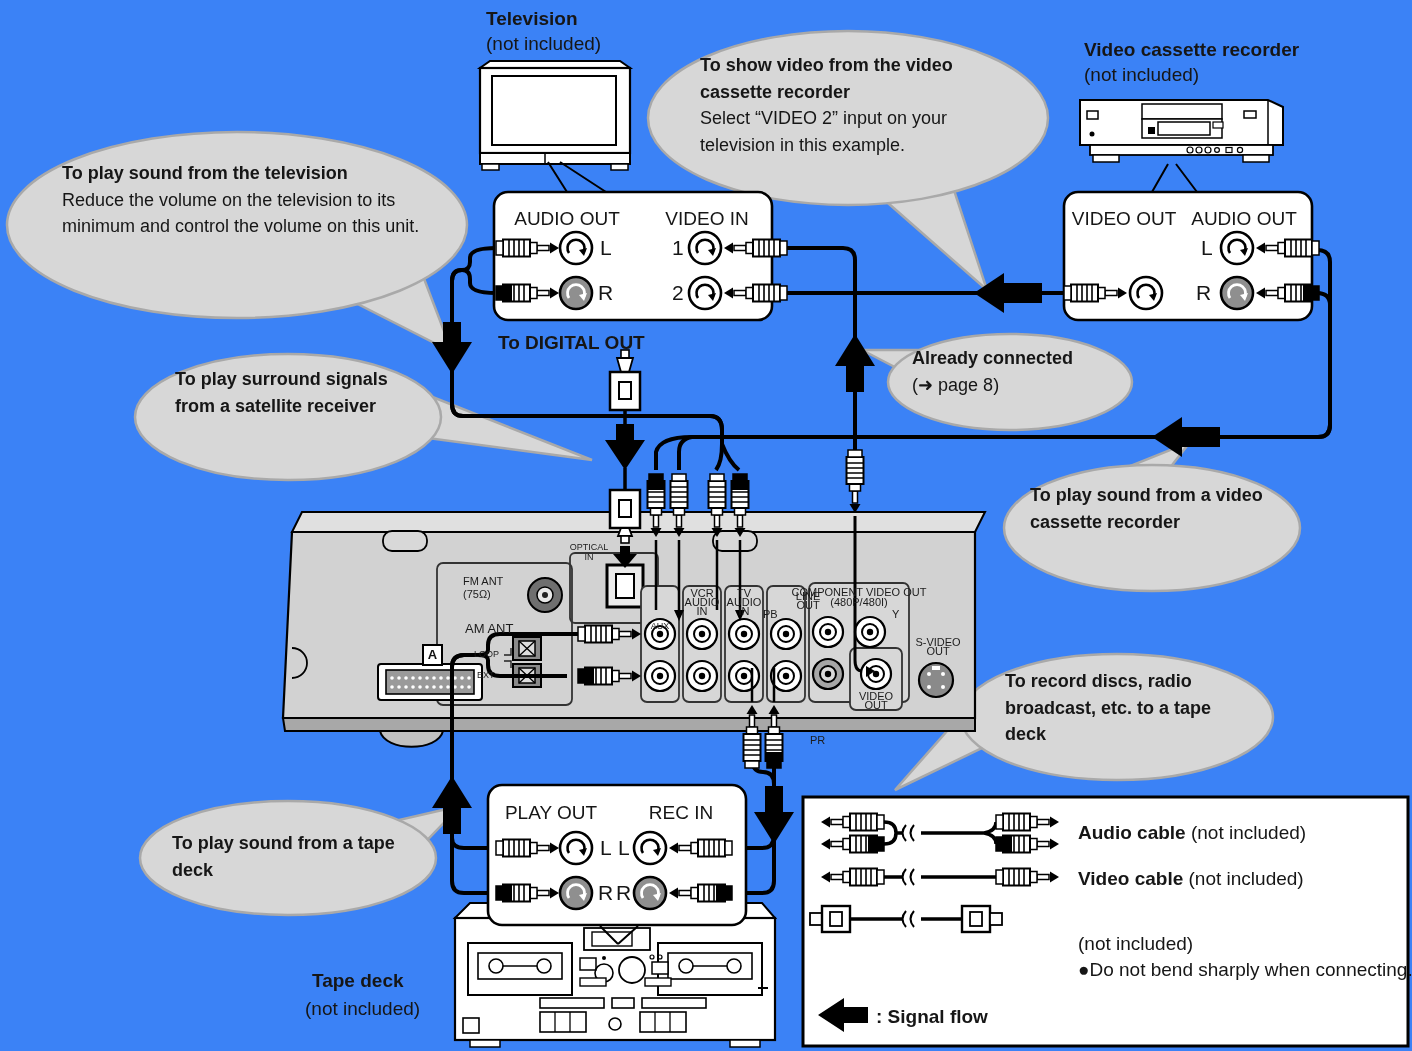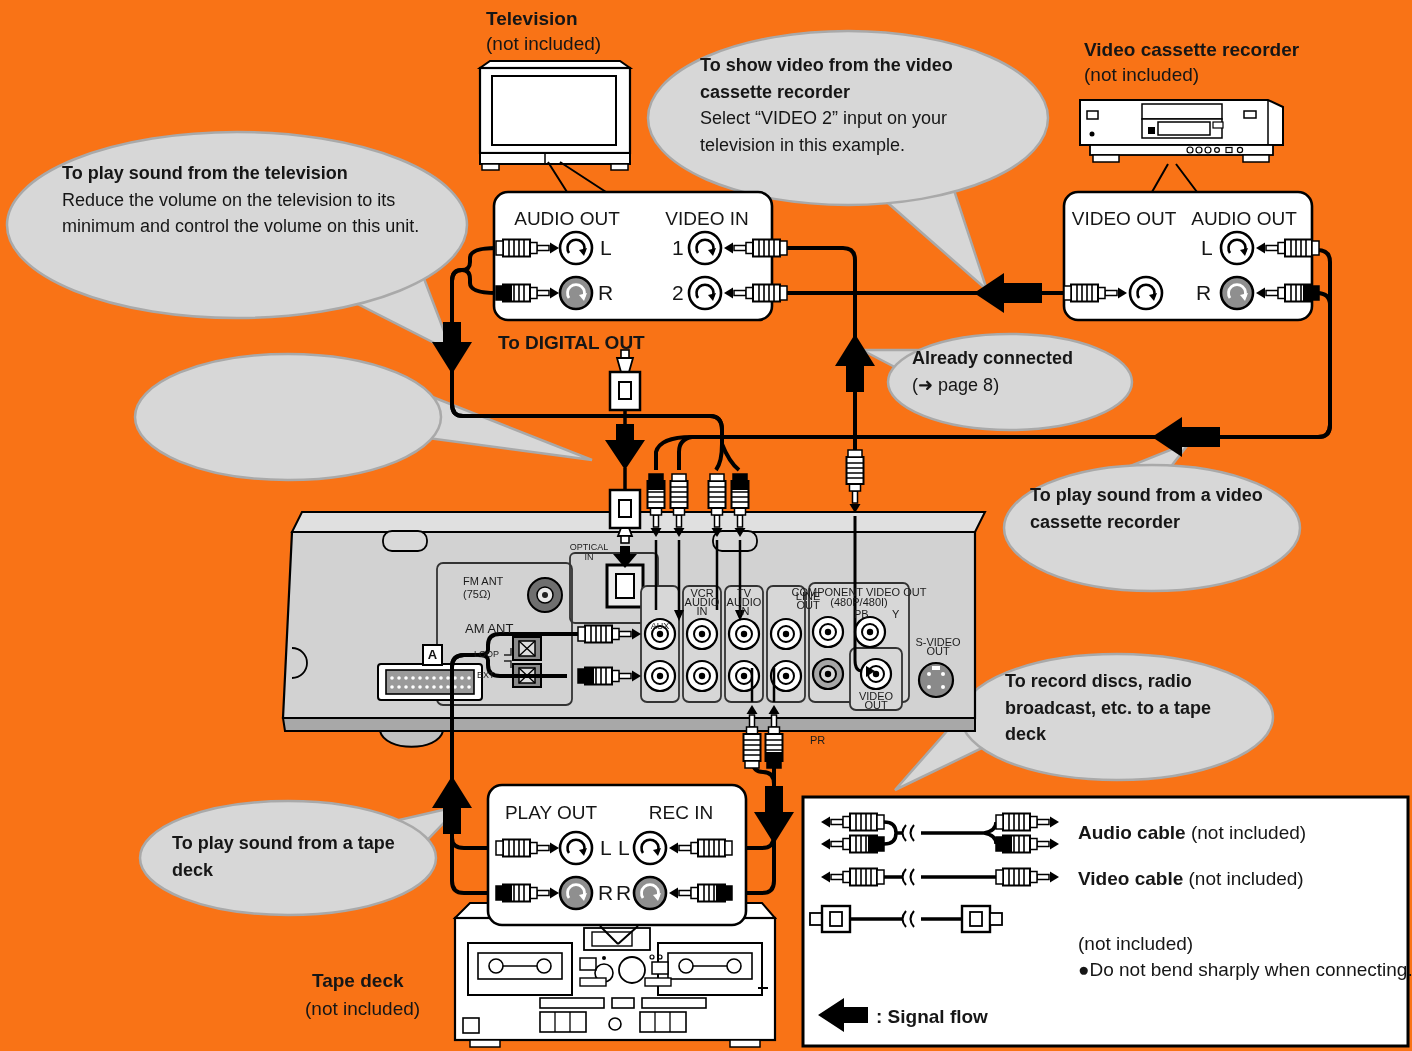--- a/index.html
+++ b/index.html
@@ -1,16 +1,16 @@
 <!DOCTYPE html>
 <html><head>
 <meta charset="utf-8">
 <style>
   html,body{margin:0;padding:0;background:#fff;}
-  #stage{position:relative;width:1412px;height:1051px;background:#f97316;overflow:hidden;
+  #stage{position:relative;width:1412px;height:1051px;background:#3b82f6;overflow:hidden;
          font-family:"Liberation Sans",sans-serif;color:#111;}
   #art{position:absolute;left:0;top:0;}
   .t{position:absolute;white-space:nowrap;color:#161616;}
   .b{font-weight:bold;}
   .s19{font-size:19px;line-height:26px;}
   .s21{font-size:21px;line-height:21px;}
   .wrap{white-space:normal;}
   .bubtxt{font-size:18px;line-height:26.5px;}
   .bubtxt .ttl{font-weight:bold;}
   .cc{transform:translateX(-50%);text-align:center;}
@@ -389,20 +389,23 @@
 <span class="t b s19" style="left:498px;top:330px;">To DIGITAL OUT</span>
 
 <div class="t wrap bubtxt" style="left:62px;top:160px;width:368px;">
   <span class="ttl">To play sound from the television</span><br>
   <span>Reduce the volume on the television to its minimum and control the volume on this unit.</span>
 </div>
 <div class="t wrap bubtxt" style="left:700px;top:52px;width:308px;">
   <span class="ttl">To show video from the video cassette recorder</span><br>
   <span>Select “VIDEO 2” input on your television in this example.</span>
 </div>
+<div class="t wrap bubtxt" style="left:175px;top:366px;width:240px;">
+  <span class="ttl">To play surround signals from a satellite receiver</span>
+</div>
 <div class="t wrap bubtxt" style="left:912px;top:345px;width:210px;">
   <span class="ttl">Already connected</span><br>
   <span>(➜ page 8)</span>
 </div>
 <div class="t wrap bubtxt" style="left:1030px;top:482px;width:260px;">
   <span class="ttl">To play sound from a video cassette recorder</span>
 </div>
 <div class="t wrap bubtxt" style="left:1005px;top:668px;width:246px;">
   <span class="ttl">To record discs, radio broadcast, etc. to a tape deck</span>
 </div>
@@ -449,21 +452,21 @@
   <div class="tiny2">TV</div>
   <div class="tiny2">AUDIO</div>
   <div class="tiny2">IN</div>
 </div>
 <div class="t cc" style="left:808px;top:592px;">
   <div class="tiny2">LINE</div>
   <div class="tiny2">OUT</div>
 </div>
 <span class="t tiny2 cc" style="left:859px;top:588px;">COMPONENT VIDEO OUT</span>
 <span class="t tiny2 cc" style="left:859px;top:598px;">(480P/480I)</span>
-<span class="t tiny2" style="left:854px;top:610px;">PB</span>
+<span class="t tiny2" style="left:763px;top:610px;">PB</span>
 <span class="t tiny2" style="left:892px;top:610px;">Y</span>
 <span class="t tiny2" style="left:810px;top:688px;margin-top:48px;">PR</span>
 <div class="t cc" style="left:876px;top:692px;">
   <div class="tiny2">VIDEO</div>
   <div class="tiny2">OUT</div>
 </div>
 <div class="t cc" style="left:938px;top:638px;">
   <div class="tiny2">S-VIDEO</div>
   <div class="tiny2">OUT</div>
 </div>

